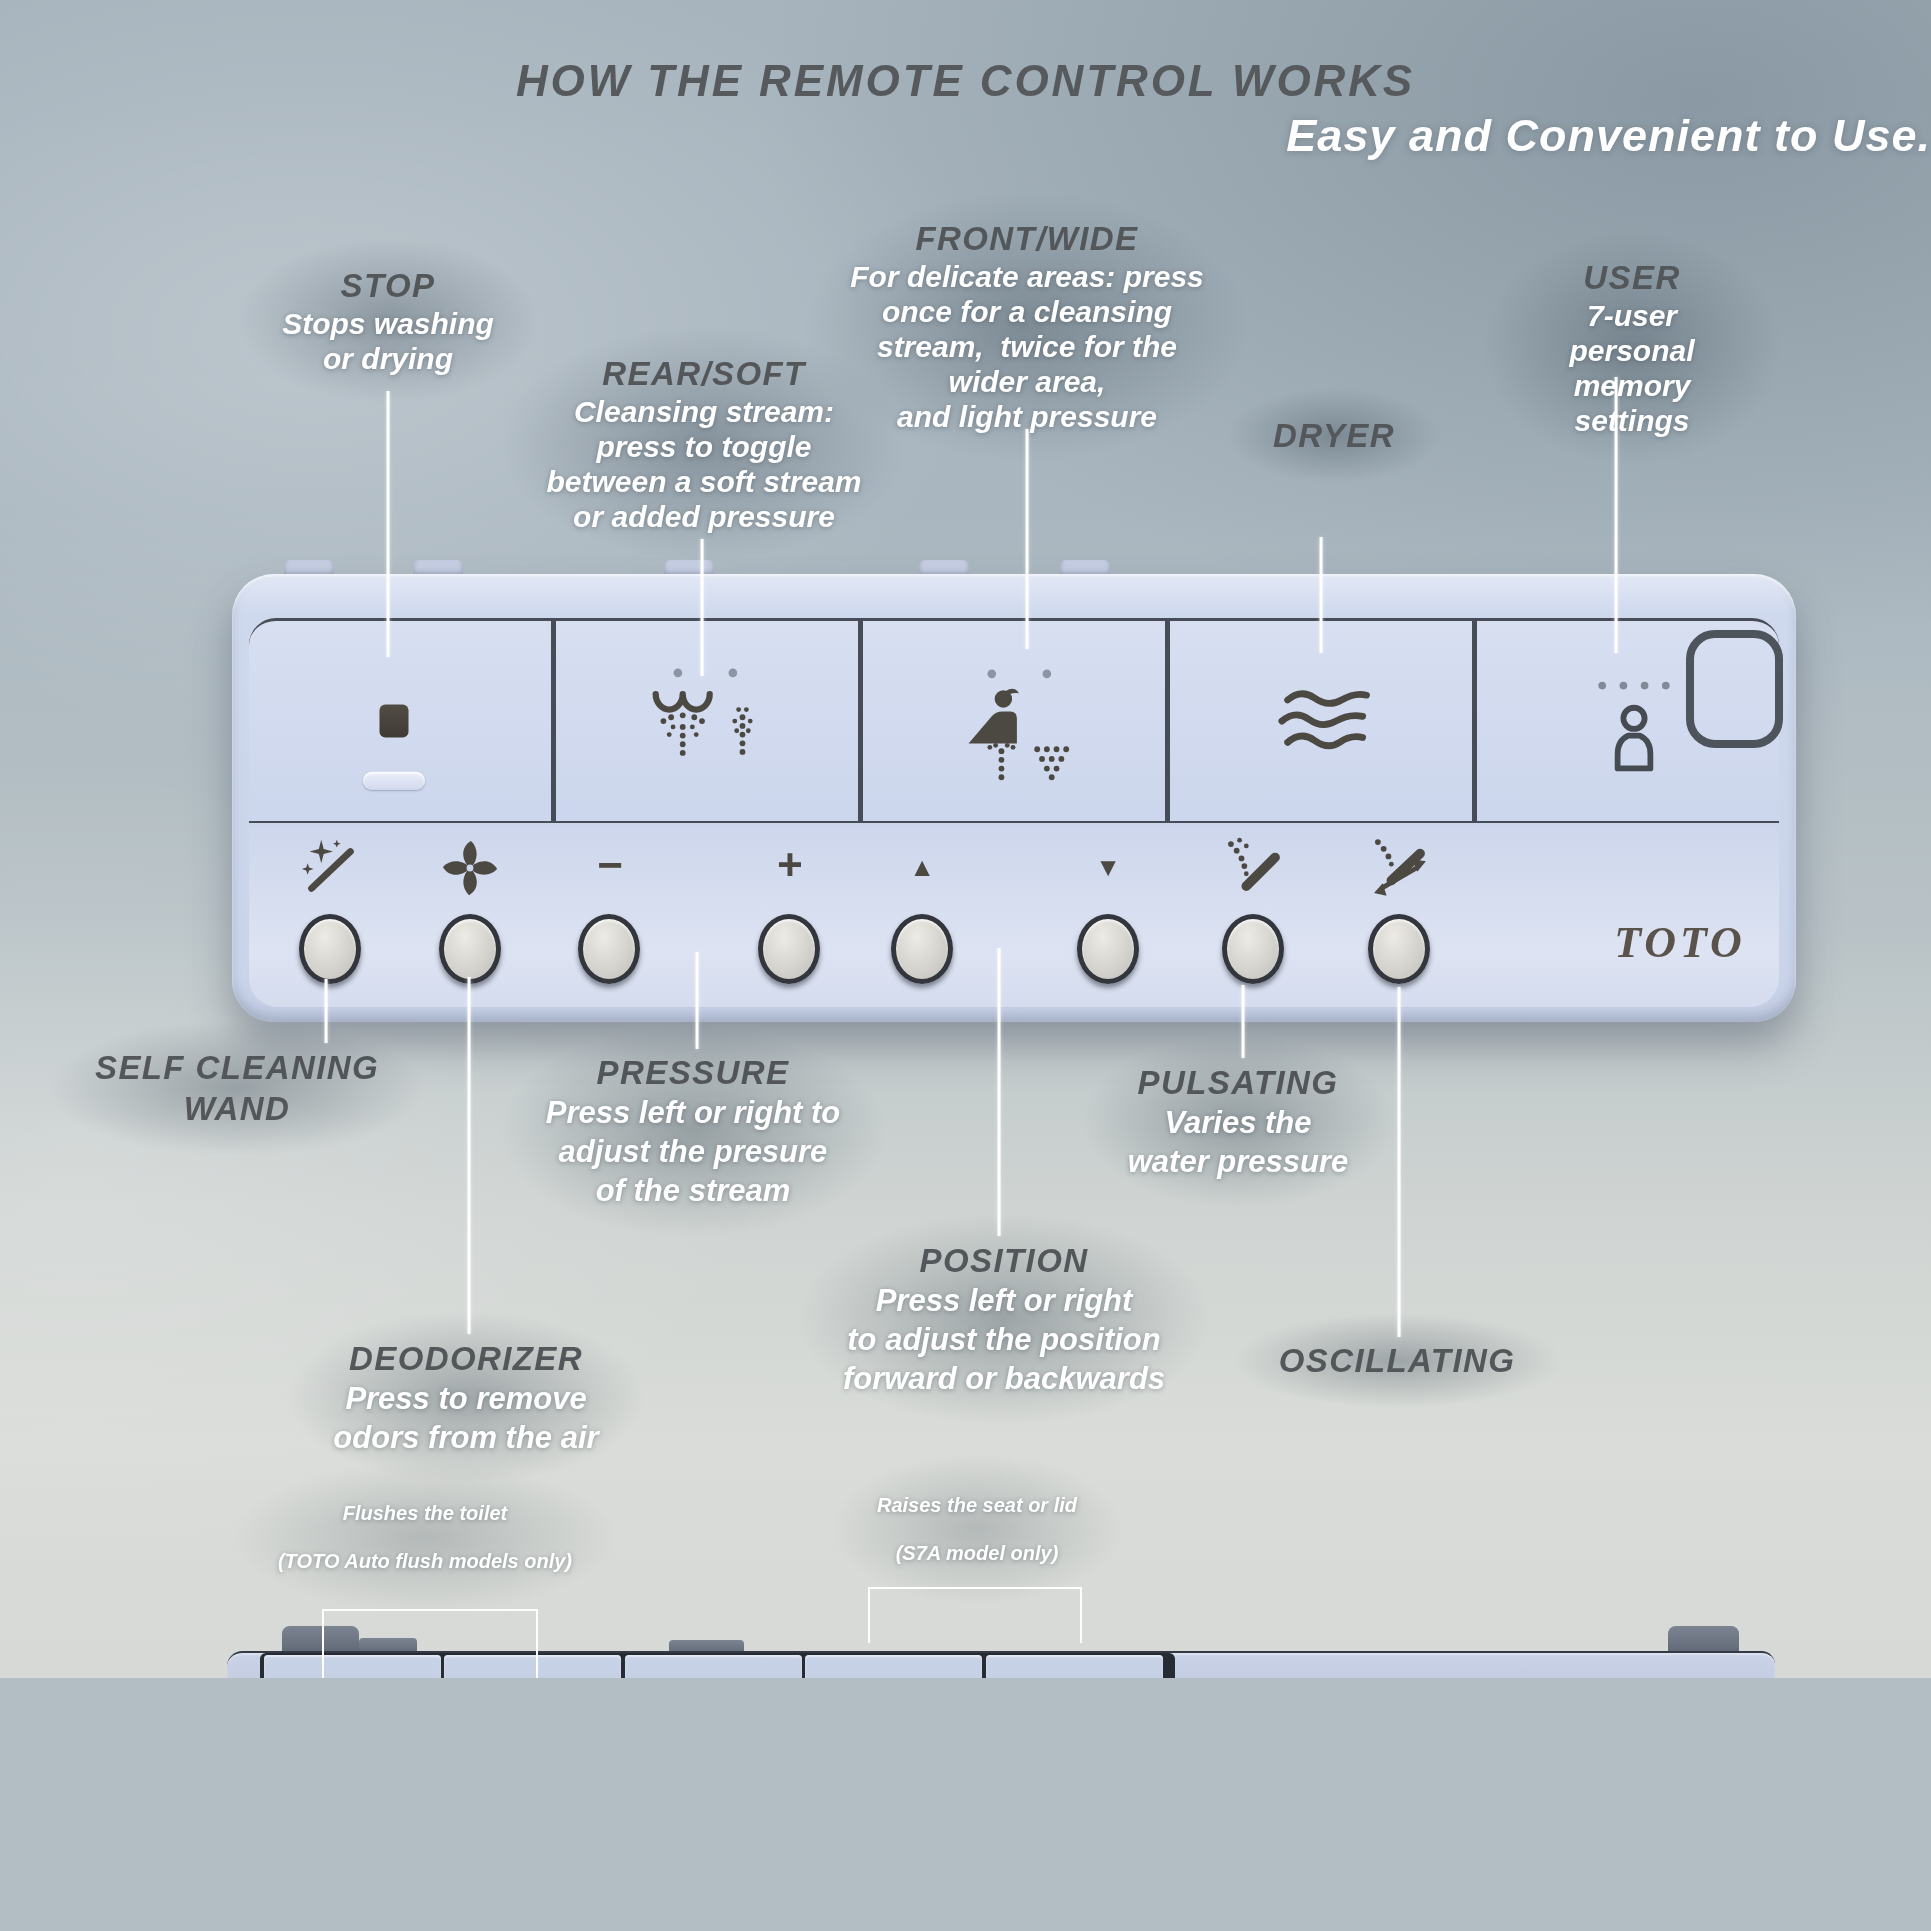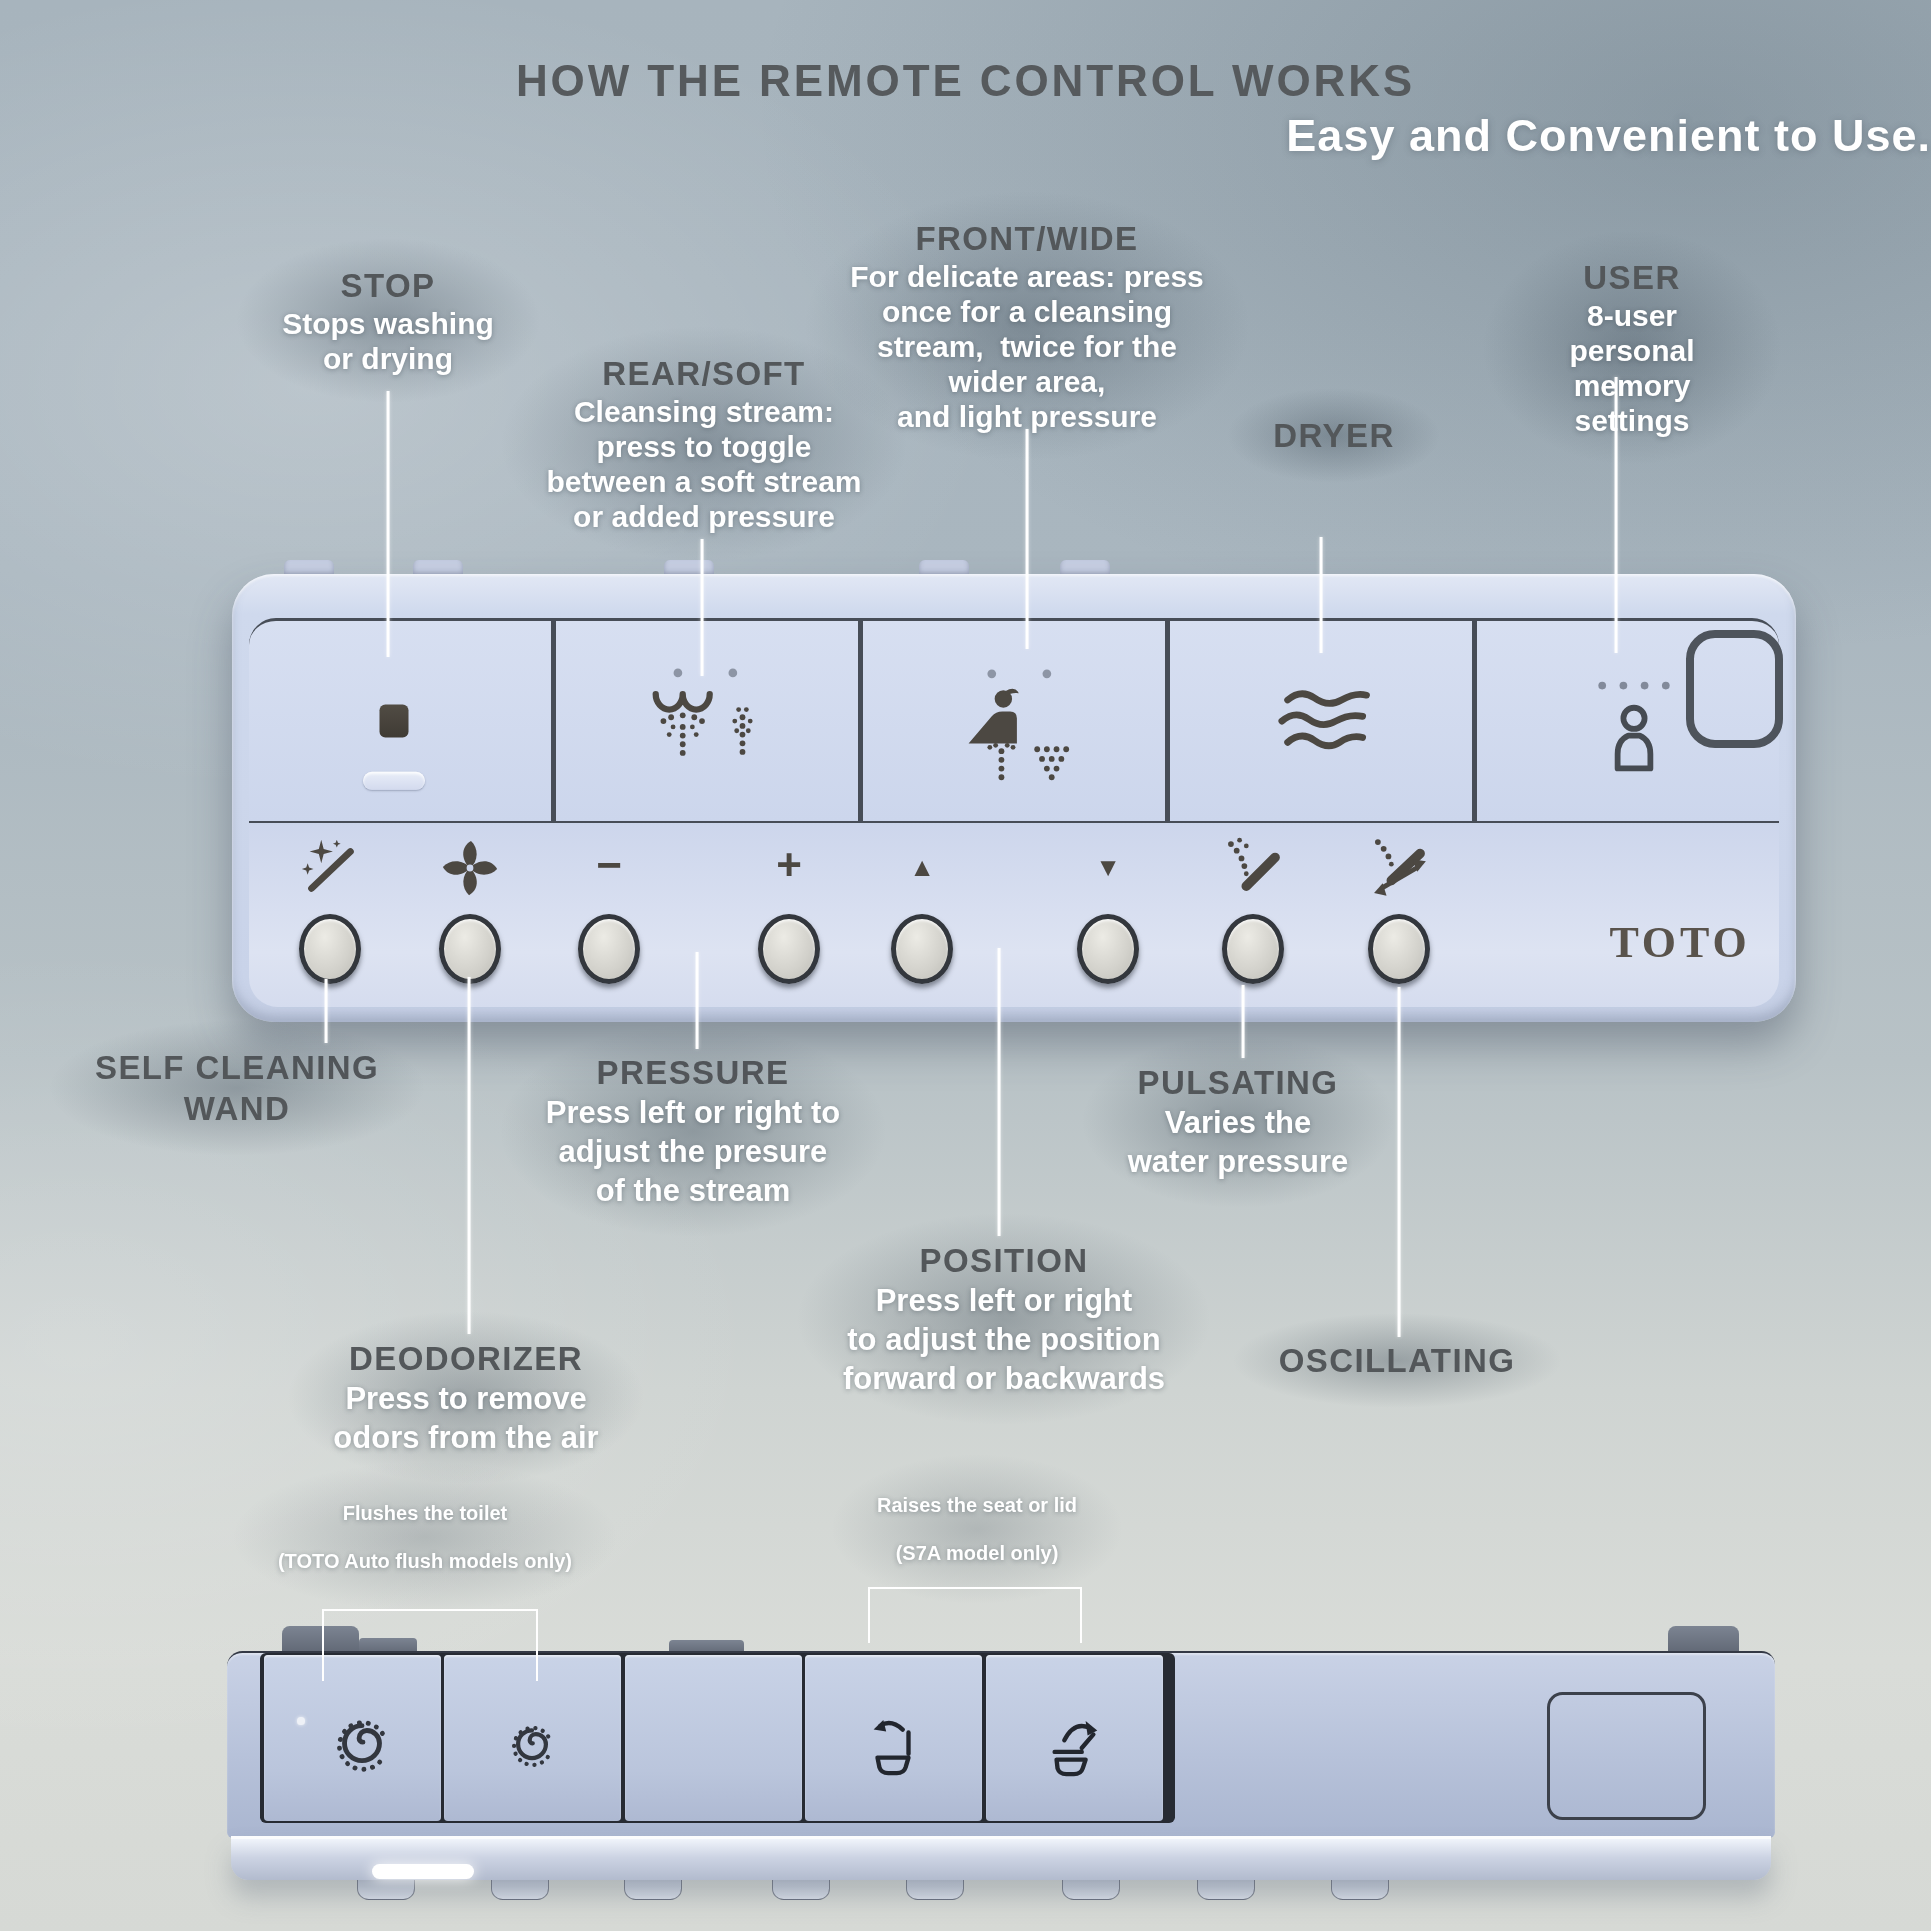--- a/index.html
+++ b/index.html
@@ -1,22 +1,22 @@
 <!DOCTYPE html>
 <html><head>
 <meta charset="utf-8">
 <style>
   html,body{margin:0;padding:0;background:#b3bec4;}
-  .stage{position:relative;width:1931px;height:1931px;overflow:hidden;
+  .stage{position:relative;width:1931px;height:1678px;overflow:hidden;
     font-family:"Liberation Sans","DejaVu Sans",sans-serif;
     background:
       radial-gradient(1062px 628px at 16% 20%, rgba(255,255,255,0.22), rgba(255,255,255,0) 65%),
       radial-gradient(1352px 772px at 88% 6%, rgba(62,82,96,0.28), rgba(62,82,96,0) 70%),
       radial-gradient(1159px 676px at 4% 70%, rgba(255,255,255,0.18), rgba(255,255,255,0) 60%),
-      linear-gradient(180deg,#a7b4bd 0%,#a9b6bf 30%,#b8c2c6 55%,#cfd4d2 72%,#d9dcd8 86%,#d6d9d5 100%);}
+      linear-gradient(180deg,#a7b4bd 0%,#a9b6bf 30%,#b8c2c6 55%,#cfd4d2 72%,#d9dcd8 86%,#d6d9d5 100%); font-style: italic;}
   .hdr-title{position:absolute;left:0;top:56px;width:100%;text-align:center;
     font-size:44px;font-weight:700;letter-spacing:2.9px;color:#565a5d;}
   .hdr-sub{position:absolute;left:0;top:110px;width:100%;text-align:right;
     font-size:45px;font-weight:700;letter-spacing:1px;color:#ffffff;
     text-shadow:0 1px 7.7px rgba(60,72,82,.35);}
   .lbl{position:absolute;transform:translateX(-50%);text-align:center;
     padding:27px 46px;border-radius:50%;
     background:radial-gradient(closest-side, rgba(52,66,78,.34), rgba(52,66,78,0));}
   .lbl .ttl{font-size:33px;font-weight:700;letter-spacing:1.4px;color:#53575a;
     line-height:41px;white-space:pre-wrap;}
@@ -114,21 +114,21 @@
     <div class="body">Cleansing stream:
 press to toggle
 between a soft stream
 or added pressure</div>
   </div>
   <div class="lbl" style="left:1334px;top:388px;text-align:center;">
     <div class="ttl">DRYER</div>
   </div>
   <div class="lbl" style="left:1632px;top:230px;">
     <div class="ttl">USER</div>
-    <div class="body">8-user personal
+    <div class="body">7-user personal
 memory settings</div>
   </div>
 
   <div class="lead" style="left:388px;top:391px;height:266px;"></div>
   <div class="lead" style="left:702px;top:539px;height:137px;"></div>
   <div class="lead" style="left:1027px;top:429px;height:220px;"></div>
   <div class="lead" style="left:1321px;top:537px;height:116px;"></div>
   <div class="lead" style="left:1616px;top:377px;height:276px;"></div>
 
   <div class="tab" style="left:284px;"></div>

